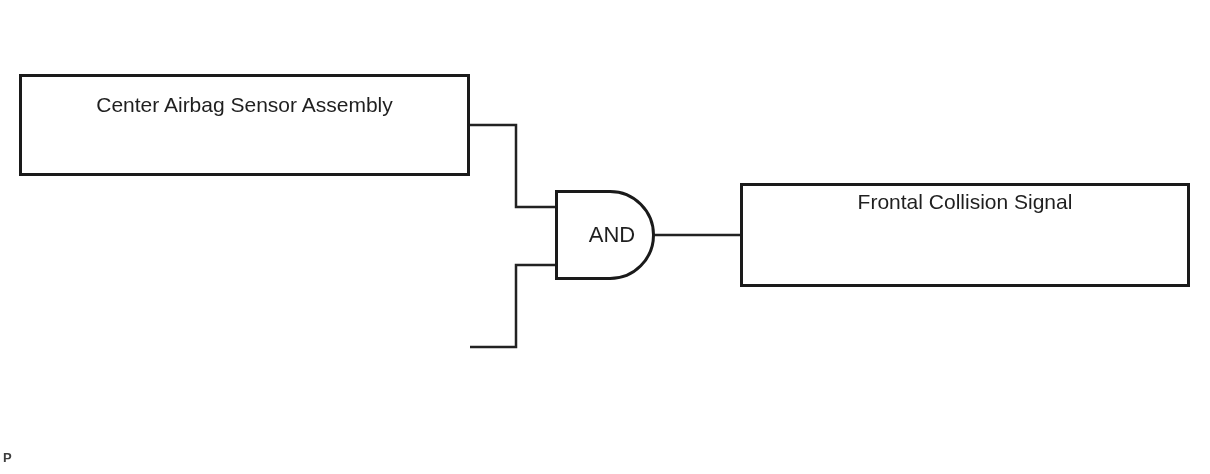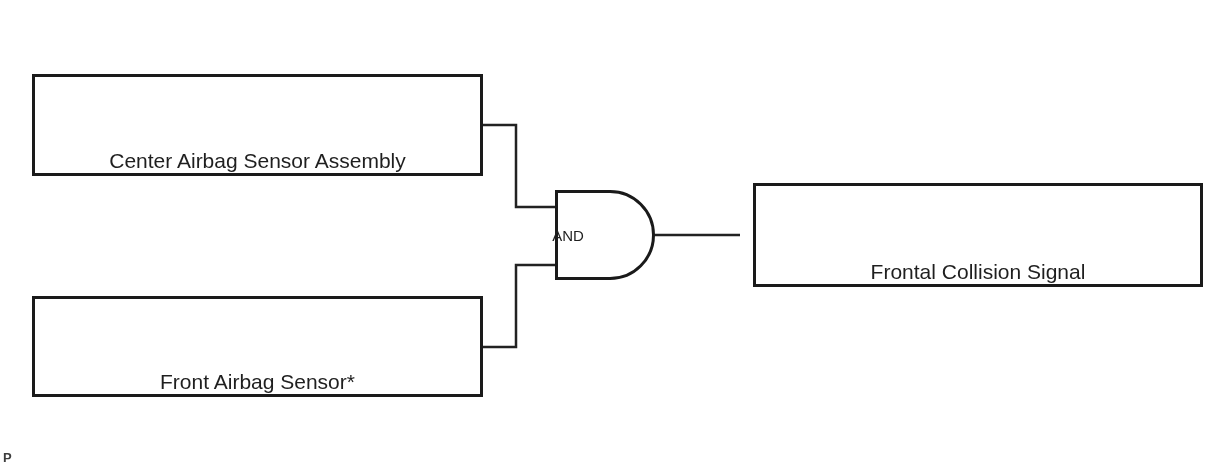--- a/index.html
+++ b/index.html
@@ -20,40 +20,39 @@
     left: 0;
     top: 0;
   }
   .box {
     position: absolute;
     box-sizing: border-box;
     border: 3px solid #1a1a1a;
     background: #ffffff;
     display: flex;
     justify-content: center;
-    align-items: flex-end;
+    align-items: flex-start;
     color: #1f1f1f;
     font-size: 21px;
     line-height: 1.15;
     white-space: nowrap;
-    margin-left: 13px;
   }
   .box-input-1 { left: 19px;  top: 74px;  width: 451px; height: 102px; padding-top: 16px; }
   .box-input-2 { left: 19px;  top: 296px; width: 451px; height: 101px; padding-top: 17px; }
   .box-output  { left: 740px; top: 183px; width: 450px; height: 104px; padding-top: 4px; }
   .gate-label {
     position: absolute;
-    left: 532px;
+    left: 576px;
     top: 190px;
     width: 72px;
     height: 90px;
     display: flex;
     align-items: center;
     justify-content: center;
-    font-size: 15px;
+    font-size: 22px;
     color: #1f1f1f;
   }
   .footnote {
     position: absolute;
     left: 3px;
     top: 450px;
     font-size: 13px;
     font-weight: bold;
     color: #3d3d3d;
   }
@@ -67,23 +66,20 @@
     <polyline points="470,125 516,125 516,207 557,207" fill="none" stroke="#222222" stroke-width="2.5"></polyline>
     <polyline points="470,347 516,347 516,265 557,265" fill="none" stroke="#222222" stroke-width="2.5"></polyline>
     <line x1="650" y1="235" x2="740" y2="235" stroke="#222222" stroke-width="2.5"></line>
     <path d="M 556.5 191.5 L 610 191.5 A 43.5 43.5 0 0 1 653.5 235 A 43.5 43.5 0 0 1 610 278.5 L 556.5 278.5 Z" fill="#ffffff" stroke="#1a1a1a" stroke-width="3"></path>
   </svg>
 
   <div class="box box-input-1">
     <span>Center Airbag Sensor Assembly</span>
   </div>
 
-  <div class="box box-input-2">
-    <span>Front Airbag Sensor*</span>
-  </div>
 
   <div class="box box-output">
     <span>Frontal Collision Signal</span>
   </div>
 
   <div class="gate-label">AND</div>
 
   <div class="footnote">P</div>
 
 </div>

